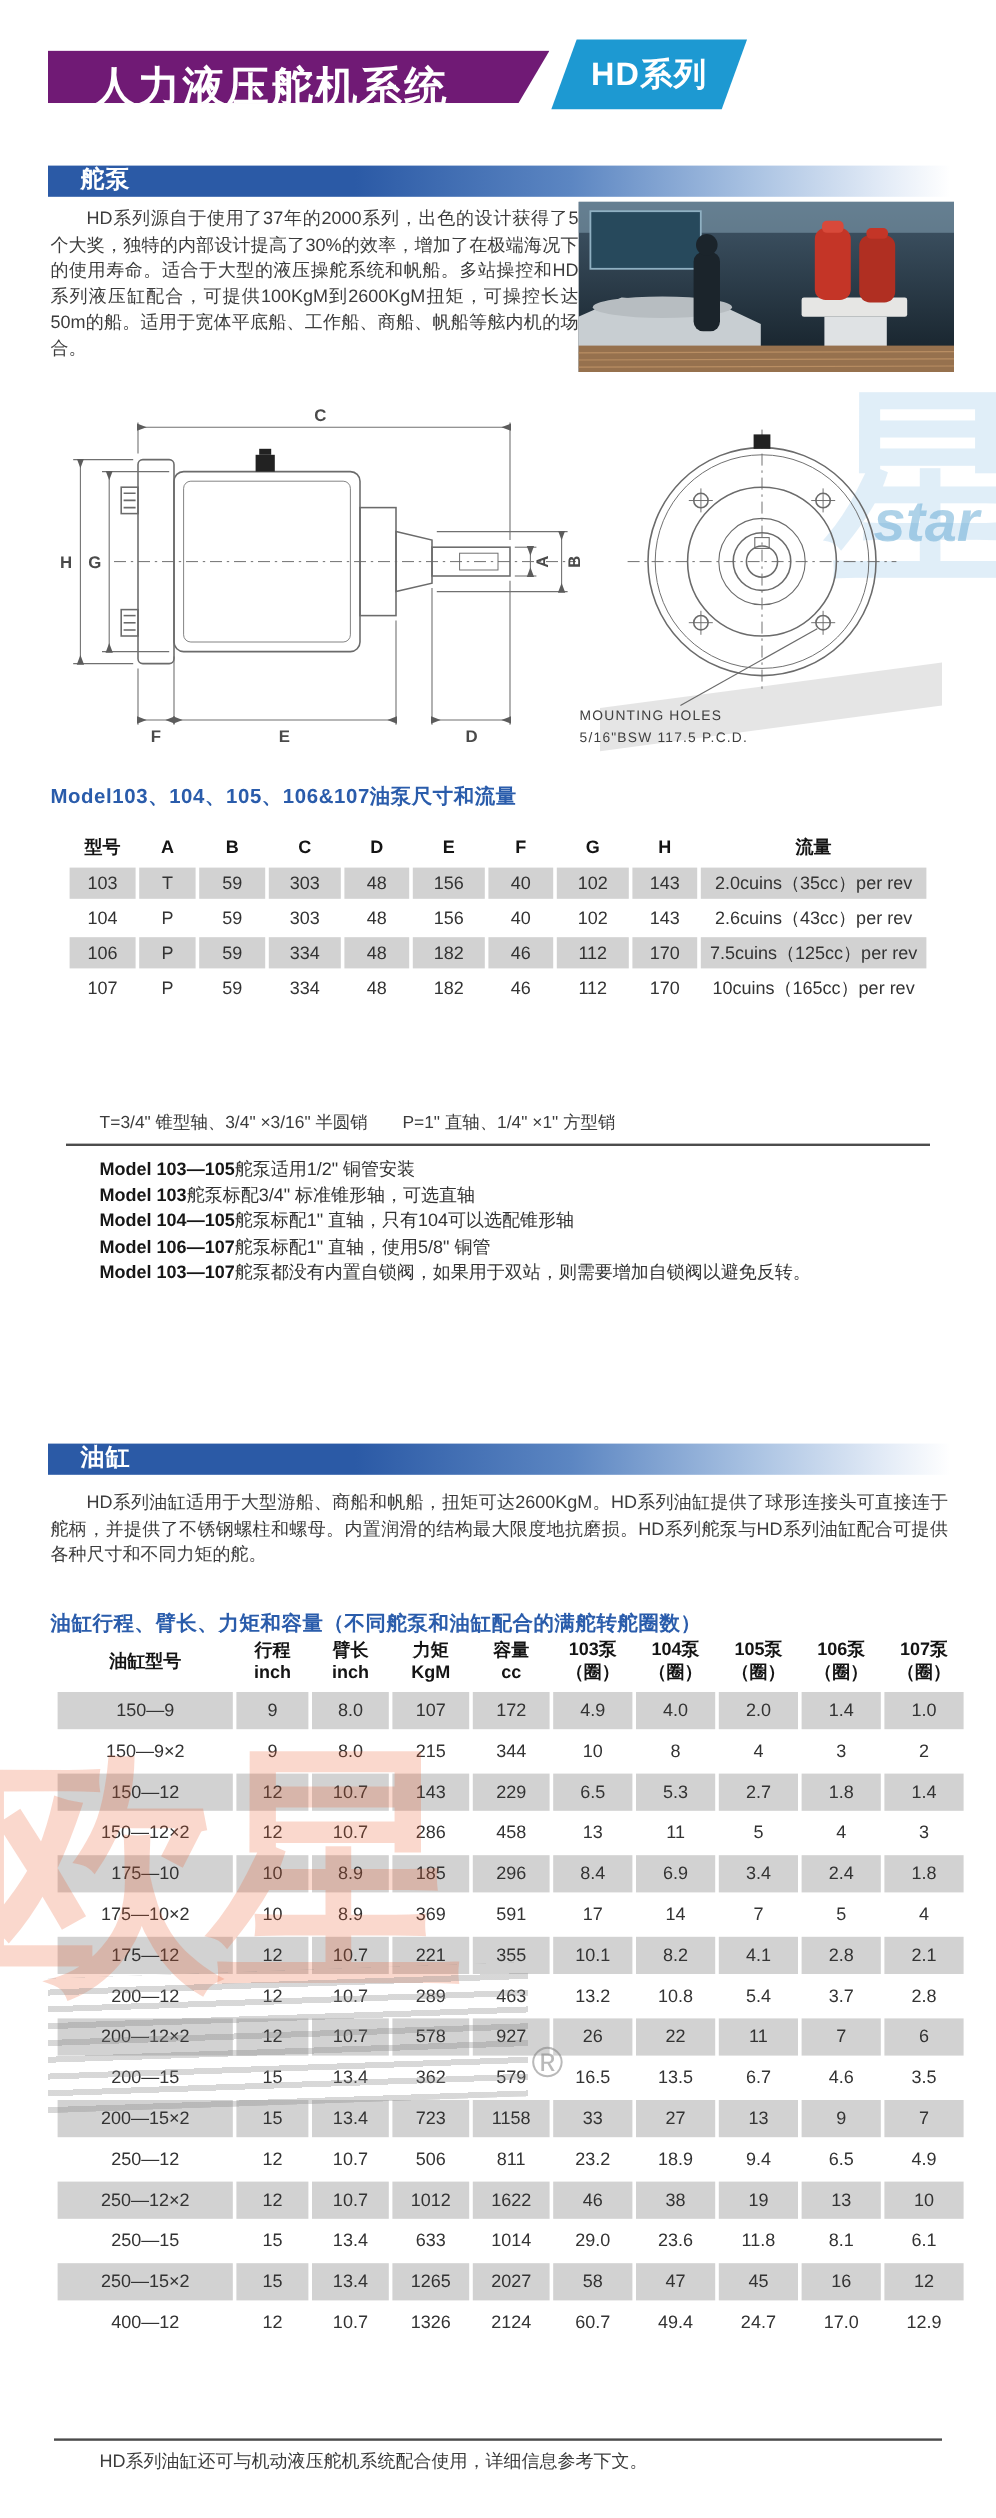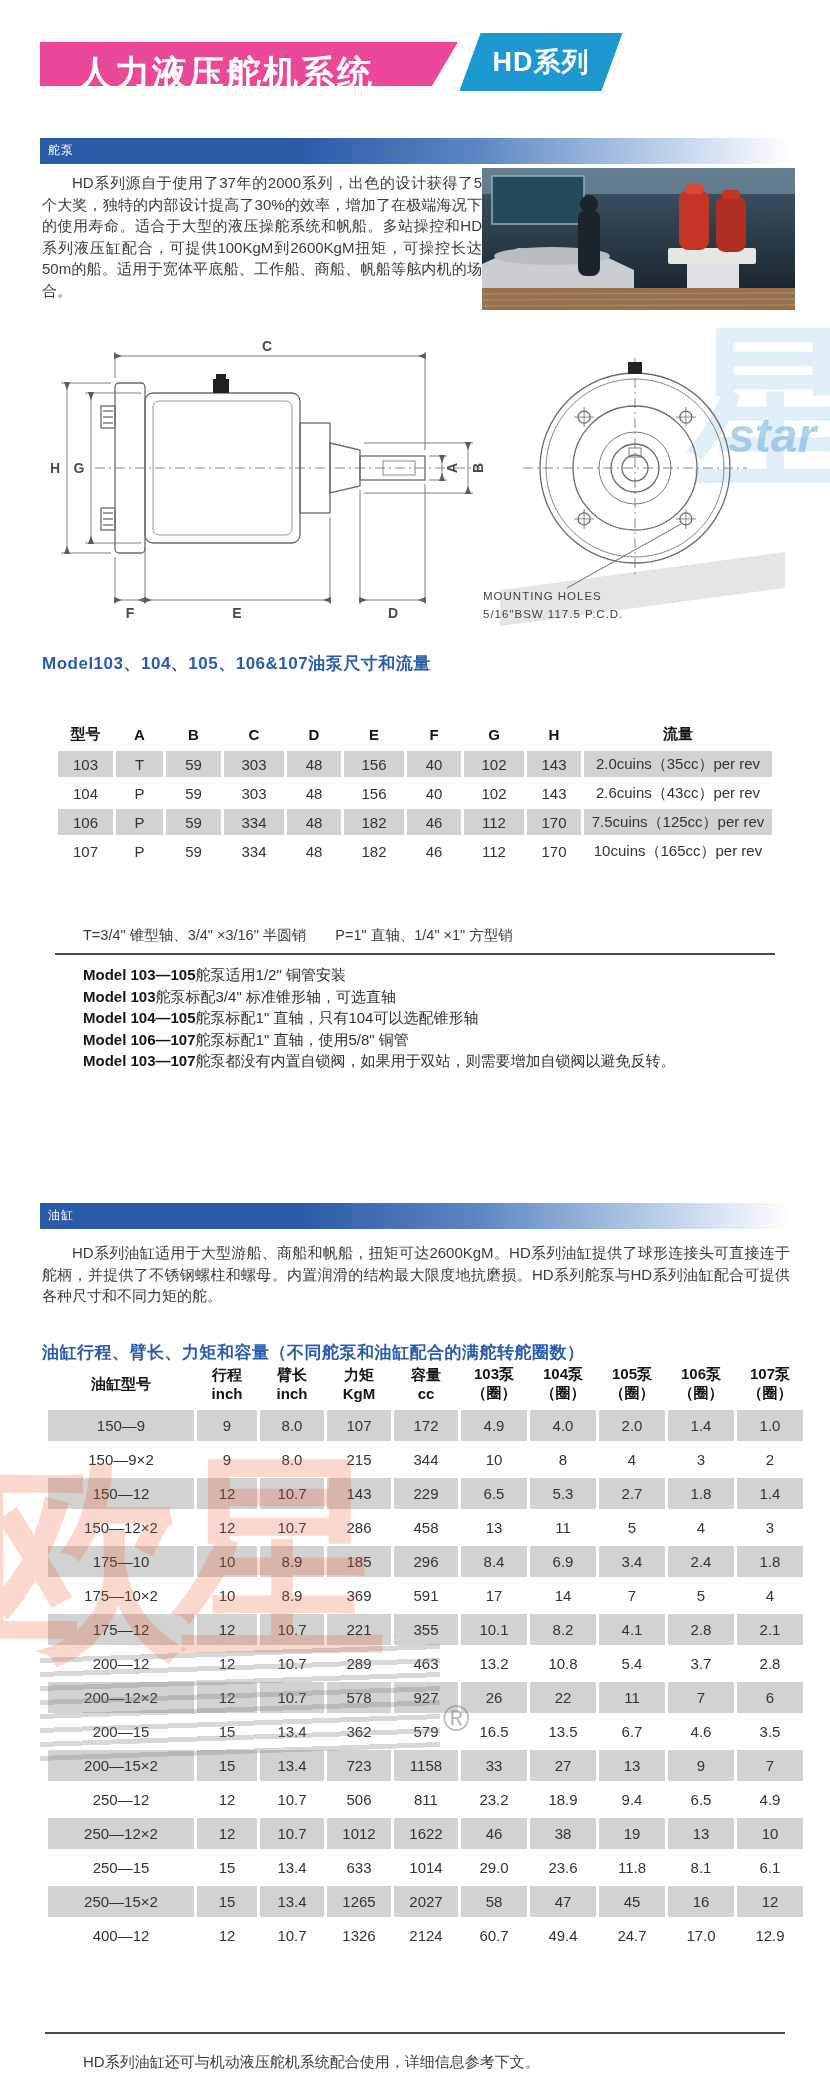--- a/index.html
+++ b/index.html
@@ -2,51 +2,51 @@
 <html><head>
 <meta charset="utf-8">
 <style>
   html,body{margin:0;padding:0;background:#ffffff;}
   .page{
     position:relative;width:830px;height:2098px;background:#fff;overflow:hidden;
     font-family:"Liberation Sans","DejaVu Sans",sans-serif;color:#3c3c3c;
   }
   
   .hdr-bar{
-    position:absolute;left:40px;top:42px;width:418px;height:44px;background:#ec4899;
+    position:absolute;left:40px;top:42px;width:418px;height:44px;background:#701a75;
     clip-path:polygon(0 0,100% 0,calc(100% - 26px) 100%,0 100%);
   }
   .hdr-bar .t{
     display:block;padding-left:38px;line-height:62px;font-size:35px;font-weight:bold;color:#fff;letter-spacing:2px;
   }
   .hdr-badge{
     position:absolute;left:470px;top:33px;width:142px;height:58px;background:#1d99d2;
     transform:skewX(-20deg);
   }
   .hdr-badge .t{
     display:block;transform:skewX(20deg);text-align:center;line-height:58px;
     font-size:27px;font-weight:bold;color:#fff;letter-spacing:1px;
   }
   
   .sec-bar{
     position:absolute;left:40px;width:752px;height:26px;
     background:linear-gradient(90deg,#2b5aa6 0%,#2b5aa6 34%,#5c86c2 58%,#a9c2e2 78%,#e4ecf7 93%,#ffffff 100%);
   }
-  .sec-bar .t{display:block;padding-left:8px;line-height:25px;font-size:12px;font-weight:normal;color:#fff;letter-spacing:1px;}
+  .sec-bar .t{display:block;padding-left:27px;line-height:25px;font-size:20px;font-weight:bold;color:#fff;letter-spacing:1px;}
   
   .para{position:absolute;font-size:15px;line-height:21.5px;text-align:justify;text-indent:2em;color:#3c3c3c;}
   
   .blue-title{position:absolute;font-size:17px;font-weight:bold;color:#2a5cab;letter-spacing:.5px;}
   
   table.spec{border-collapse:separate;border-spacing:3px;table-layout:fixed;}
   table.spec th{font-size:15px;font-weight:bold;color:#141414;background:#fff;padding:4px 1px;text-align:center;vertical-align:middle;}
   table.spec td{font-size:15px;color:#333;text-align:center;vertical-align:middle;padding:0 1px;}
   table.spec tbody tr:nth-child(odd) td{background:#d2d2d2;}
   table.spec tbody tr:nth-child(even) td{background:#ffffff;}
-  #pump-table{position:absolute;left:55px;top:690px;width:720px;margin-top:28px;}
+  #pump-table{position:absolute;left:55px;top:690px;width:720px;}
   #pump-table td{height:26px;}
   #cyl-table{position:absolute;left:45px;top:1358px;width:740px;}
   #cyl-table td{height:31px;}
   #cyl-table th .sub{display:block;font-weight:bold;}
   
   .footnote{position:absolute;font-size:14.5px;color:#3c3c3c;}
   .divider{position:absolute;height:2px;background:#4c4c4c;}
   .notes{position:absolute;font-size:15px;line-height:21.5px;color:#333;}
   .notes b{color:#161616;}
   .footer-note{position:absolute;font-size:15px;color:#3c3c3c;}
@@ -571,16 +571,16 @@
             <td>60.7</td>
             <td>49.4</td>
             <td>24.7</td>
             <td>17.0</td>
             <td>12.9</td>
           </tr>
         </tbody>
     </table>
 
     <div class="divider" style="left:45px;top:2032px;width:740px;"></div>
-    <div class="footer-note" style="left:83px;top:2042px;margin-top:11px;">HD系列油缸还可与机动液压舵机系统配合使用，详细信息参考下文。</div>
+    <div class="footer-note" style="left:83px;top:2042px;">HD系列油缸还可与机动液压舵机系统配合使用，详细信息参考下文。</div>
 
   </div>
 </div>
 
 </body></html>

